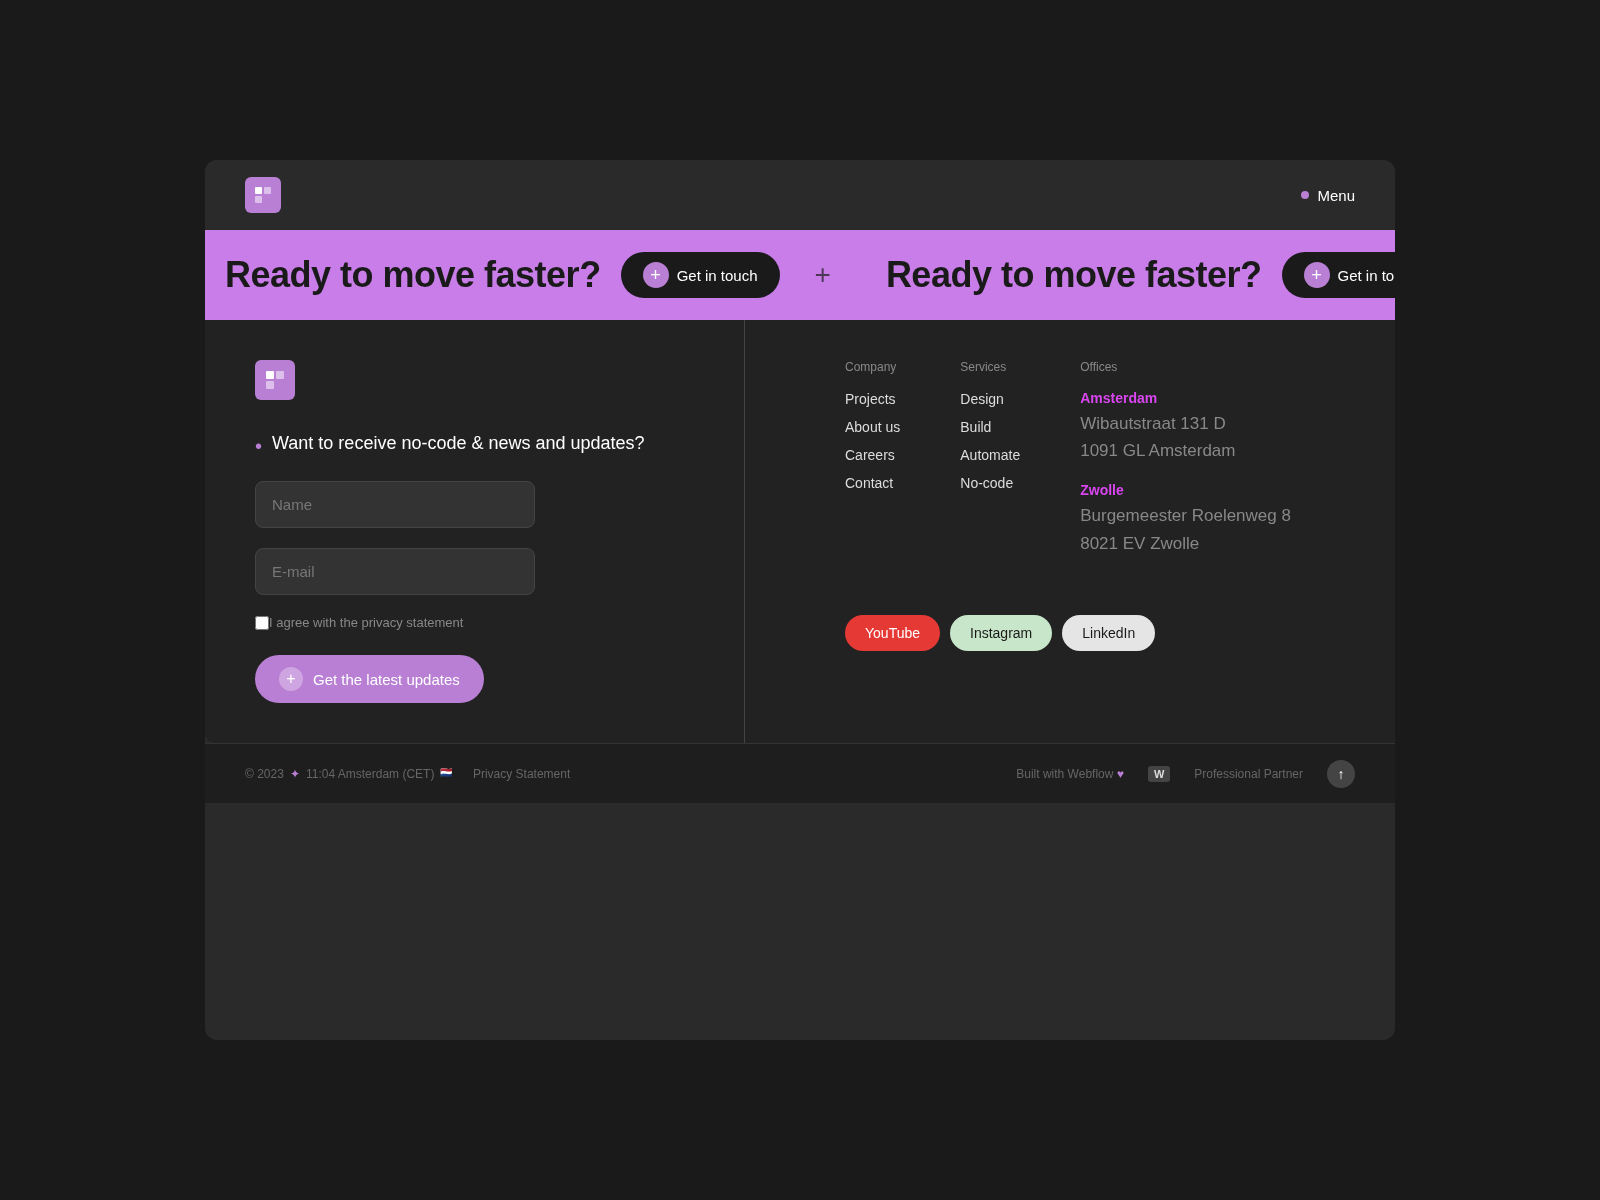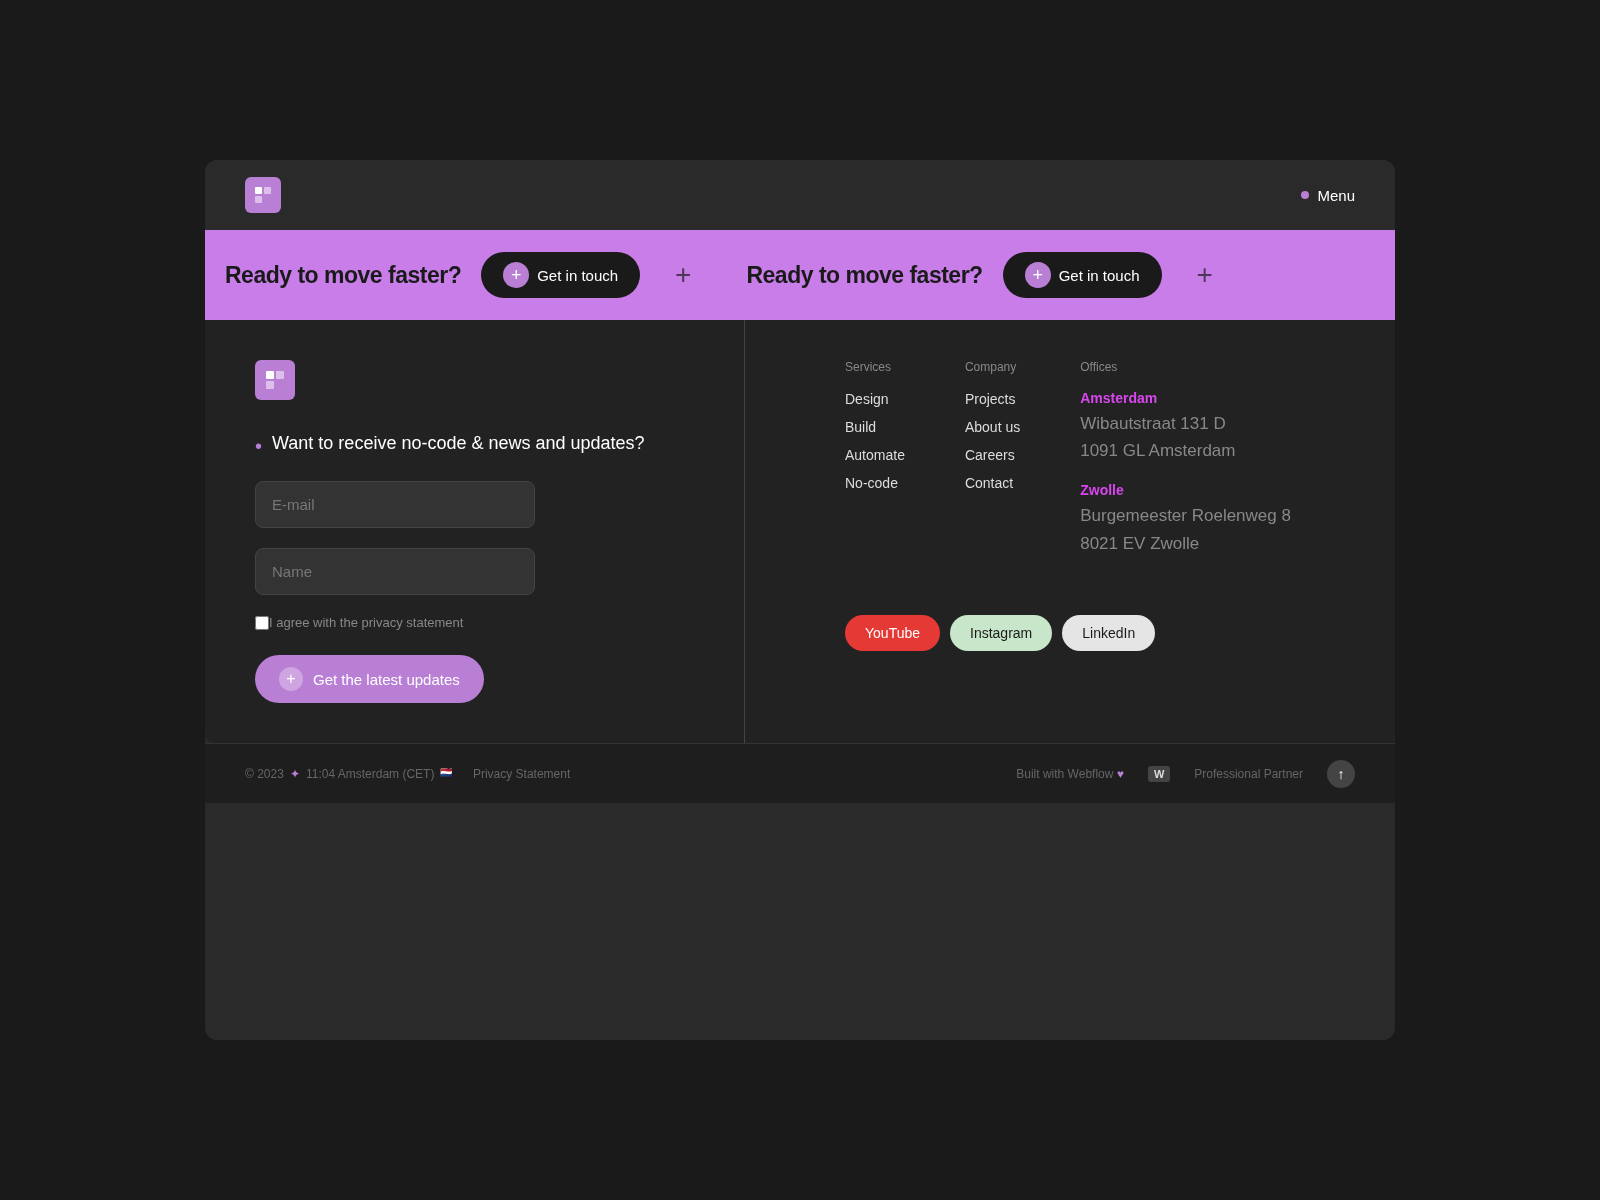--- a/index.html
+++ b/index.html
@@ -89,21 +89,21 @@
     }
 
     .ticker-item {
       display: flex;
       align-items: center;
       gap: 20px;
       padding: 0 20px;
     }
 
     .ticker-text {
-      font-size: 23px;
+      font-size: 36px;
       font-weight: 600;
       color: #1a1a1a;
       letter-spacing: -0.5px;
     }
 
     .ticker-btn {
       display: flex;
       align-items: center;
       gap: 8px;
       background: #1a1a1a;
@@ -466,55 +466,55 @@
           <rect x="12" y="2" width="8" height="8" rx="1" fill="white" opacity="0.5"></rect>
           <rect x="2" y="12" width="8" height="8" rx="1" fill="white" opacity="0.5"></rect>
         </svg>
       </div>
 
       <div class="newsletter-title">
         <span class="bullet">•</span>
         <span>Want to receive no-code &amp; news and updates?</span>
       </div>
 
+      <input class="form-input" type="text" placeholder="Name" style="">
       <input class="form-input" type="email" placeholder="E-mail" style="">
-      <input class="form-input" type="text" placeholder="Name" style="">
 
       <div class="checkbox-row">
         <input type="checkbox" style="">
         <label>I agree with the privacy statement</label>
       </div>
 
       <button class="submit-btn">
         <span class="submit-btn-plus">+</span>
         <span>Get the latest updates</span>
       </button>
     </div>
 
     <div class="footer-right">
       <div class="footer-right-inner">
         <div class="footer-columns">
+
+          <div class="footer-col">
+            <h4>Company</h4>
+            <ul>
+              <li><a href="#">Projects</a></li>
+              <li><a href="#">About us</a></li>
+              <li><a href="#">Careers</a></li>
+              <li><a href="#">Contact</a></li>
+            </ul>
+          </div>
 
           <div class="footer-col">
             <h4>Services</h4>
             <ul>
               <li><a href="#">Design</a></li>
               <li><a href="#">Build</a></li>
               <li><a href="#">Automate</a></li>
               <li><a href="#">No-code</a></li>
-            </ul>
-          </div>
-
-          <div class="footer-col">
-            <h4>Company</h4>
-            <ul>
-              <li><a href="#">Projects</a></li>
-              <li><a href="#">About us</a></li>
-              <li><a href="#">Careers</a></li>
-              <li><a href="#">Contact</a></li>
             </ul>
           </div>
 
           <div class="footer-col offices-col">
             <h4>Offices</h4>
             <div>
               <div class="office-name">Amsterdam</div>
               <div class="office-address">
                 <span>Wibautstraat 131 D</span><br>
                 <span>1091 GL Amsterdam</span>

